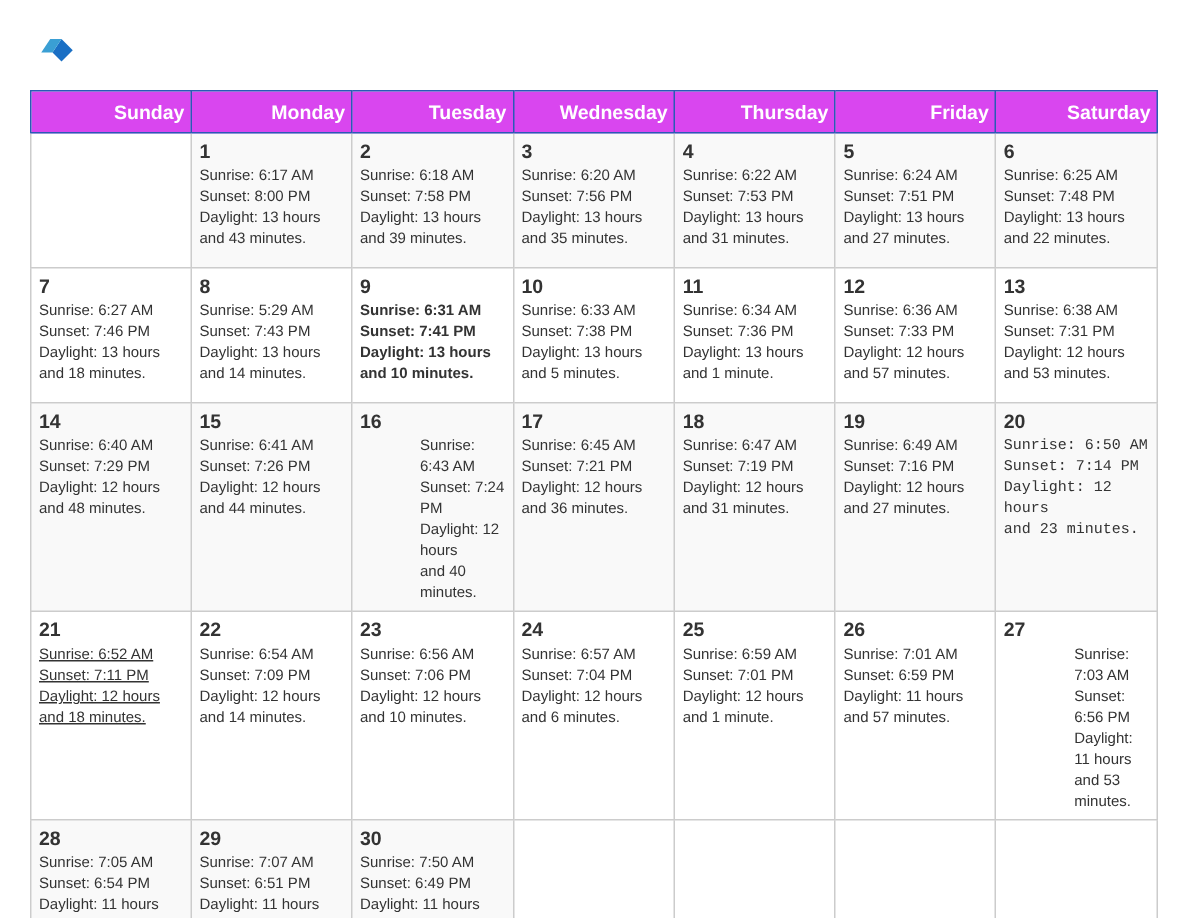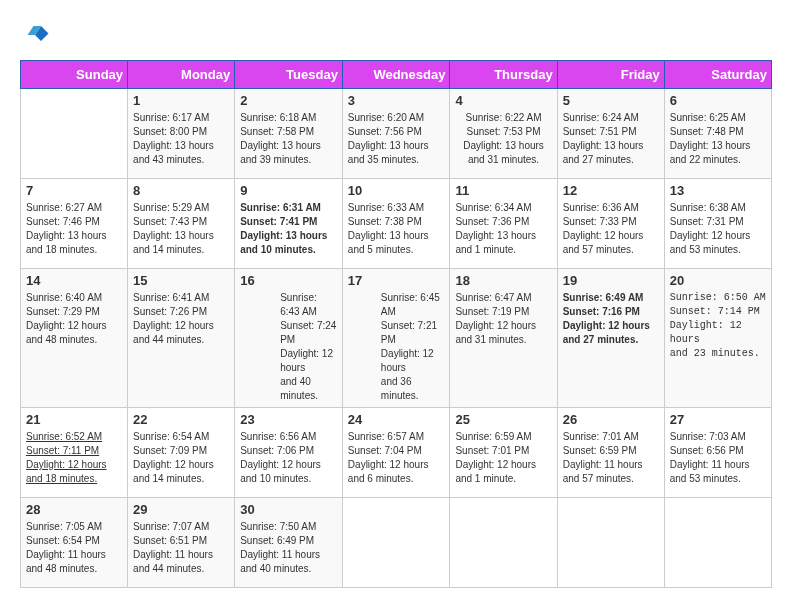--- a/index.html
+++ b/index.html
@@ -135,21 +135,21 @@
         </td>
         <td>
           <span class="day-number">3</span>
           <div class="day-info" style="white-space: pre-line;">Sunrise: 6:20 AM
 Sunset: 7:56 PM
 Daylight: 13 hours
 and 35 minutes.</div>
         </td>
         <td>
           <span class="day-number">4</span>
-          <div class="day-info" style="white-space: pre-line; text-align: center;">Sunrise: 6:22 AM
+          <div class="day-info" style="white-space: pre-line;">Sunrise: 6:22 AM
 Sunset: 7:53 PM
 Daylight: 13 hours
 and 31 minutes.</div>
         </td>
         <td>
           <span class="day-number">5</span>
           <div class="day-info" style="white-space: pre-line;">Sunrise: 6:24 AM
 Sunset: 7:51 PM
 Daylight: 13 hours
 and 27 minutes.</div>
@@ -230,35 +230,35 @@
         </td>
         <td>
           <span class="day-number">16</span>
           <div class="day-info" style="white-space: pre-line; margin-left: 40px;">Sunrise: 6:43 AM
 Sunset: 7:24 PM
 Daylight: 12 hours
 and 40 minutes.</div>
         </td>
         <td>
           <span class="day-number">17</span>
-          <div class="day-info" style="white-space: pre-line; margin-left: 33px;">Sunrise: 6:45 AM
+          <div class="day-info" style="white-space: pre-line;">Sunrise: 6:45 AM
 Sunset: 7:21 PM
 Daylight: 12 hours
 and 36 minutes.</div>
         </td>
         <td>
           <span class="day-number">18</span>
           <div class="day-info" style="white-space: pre-line;">Sunrise: 6:47 AM
 Sunset: 7:19 PM
 Daylight: 12 hours
 and 31 minutes.</div>
         </td>
         <td>
           <span class="day-number">19</span>
-          <div class="day-info" style="white-space: pre-line; font-weight: bold;">Sunrise: 6:49 AM
+          <div class="day-info" style="white-space: pre-line;">Sunrise: 6:49 AM
 Sunset: 7:16 PM
 Daylight: 12 hours
 and 27 minutes.</div>
         </td>
         <td>
           <span class="day-number">20</span>
           <div class="day-info" style="white-space: pre-line; font-family: Liberation Mono, monospace;">Sunrise: 6:50 AM
 Sunset: 7:14 PM
 Daylight: 12 hours
 and 23 minutes.</div>
@@ -302,21 +302,21 @@
         </td>
         <td>
           <span class="day-number">26</span>
           <div class="day-info" style="white-space: pre-line;">Sunrise: 7:01 AM
 Sunset: 6:59 PM
 Daylight: 11 hours
 and 57 minutes.</div>
         </td>
         <td>
           <span class="day-number">27</span>
-          <div class="day-info" style="white-space: pre-line;">Sunrise: 7:03 AM
+          <div class="day-info" style="white-space: pre-line; margin-left: 47px;">Sunrise: 7:03 AM
 Sunset: 6:56 PM
 Daylight: 11 hours
 and 53 minutes.</div>
         </td>
       </tr>
       <tr>
         <td>
           <span class="day-number">28</span>
           <div class="day-info" style="white-space: pre-line;">Sunrise: 7:05 AM
 Sunset: 6:54 PM

